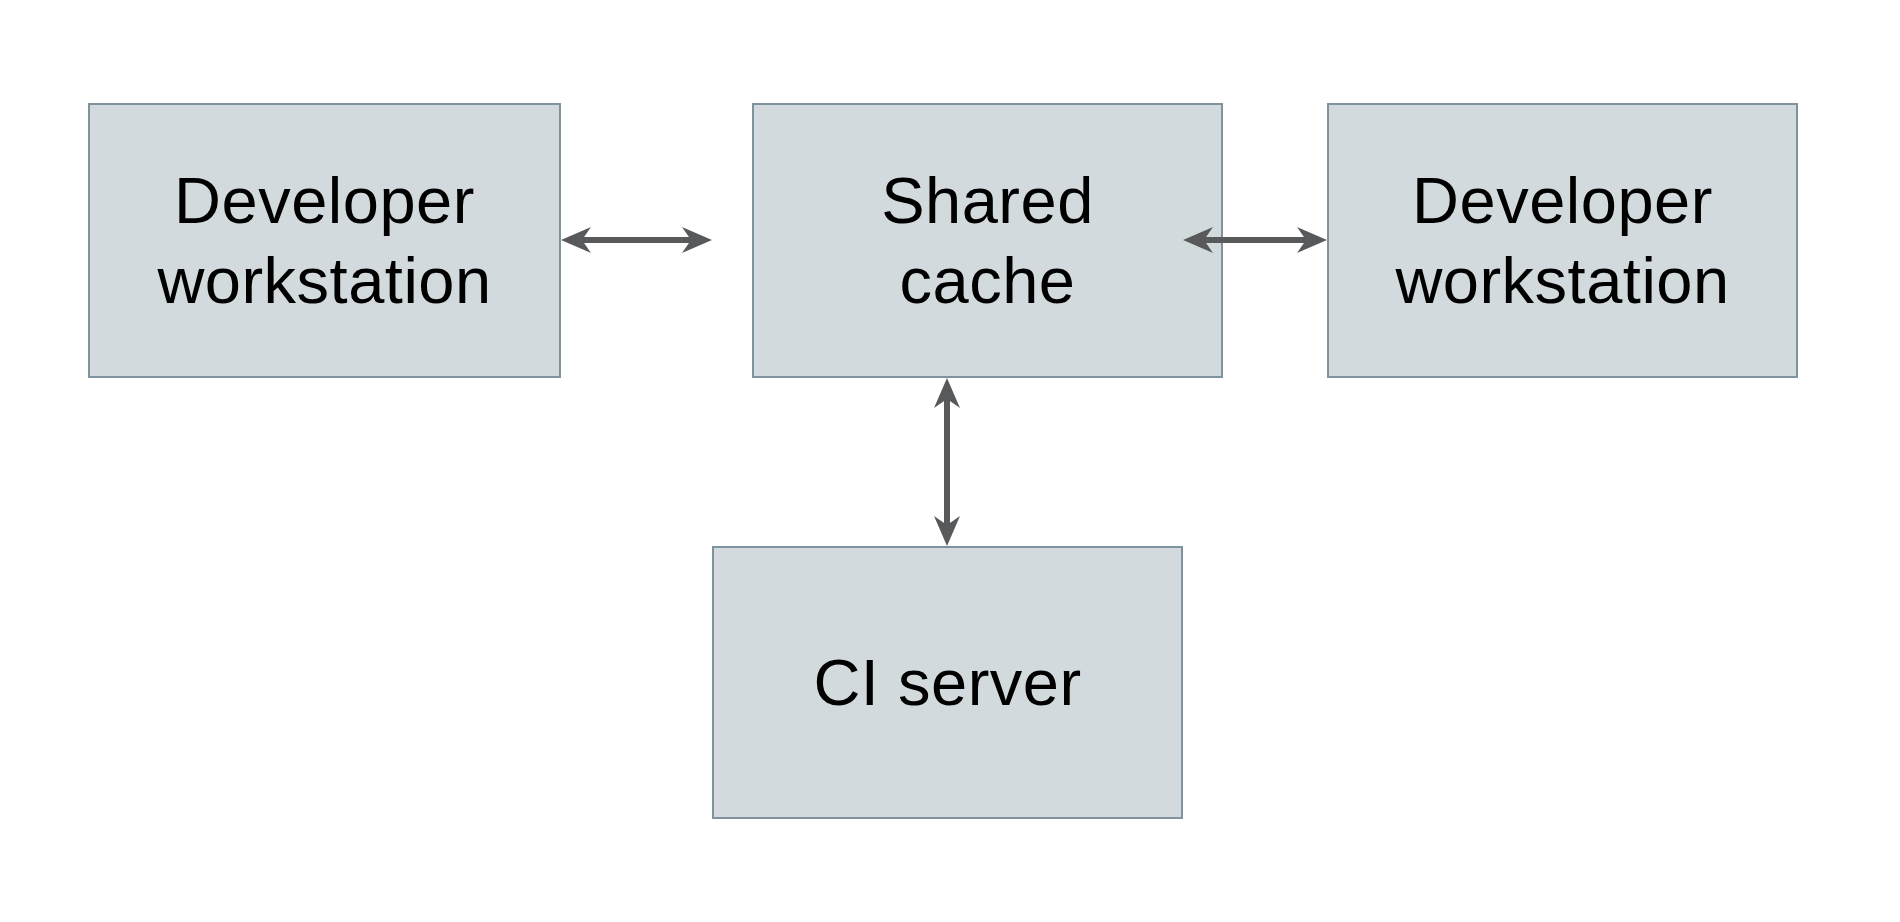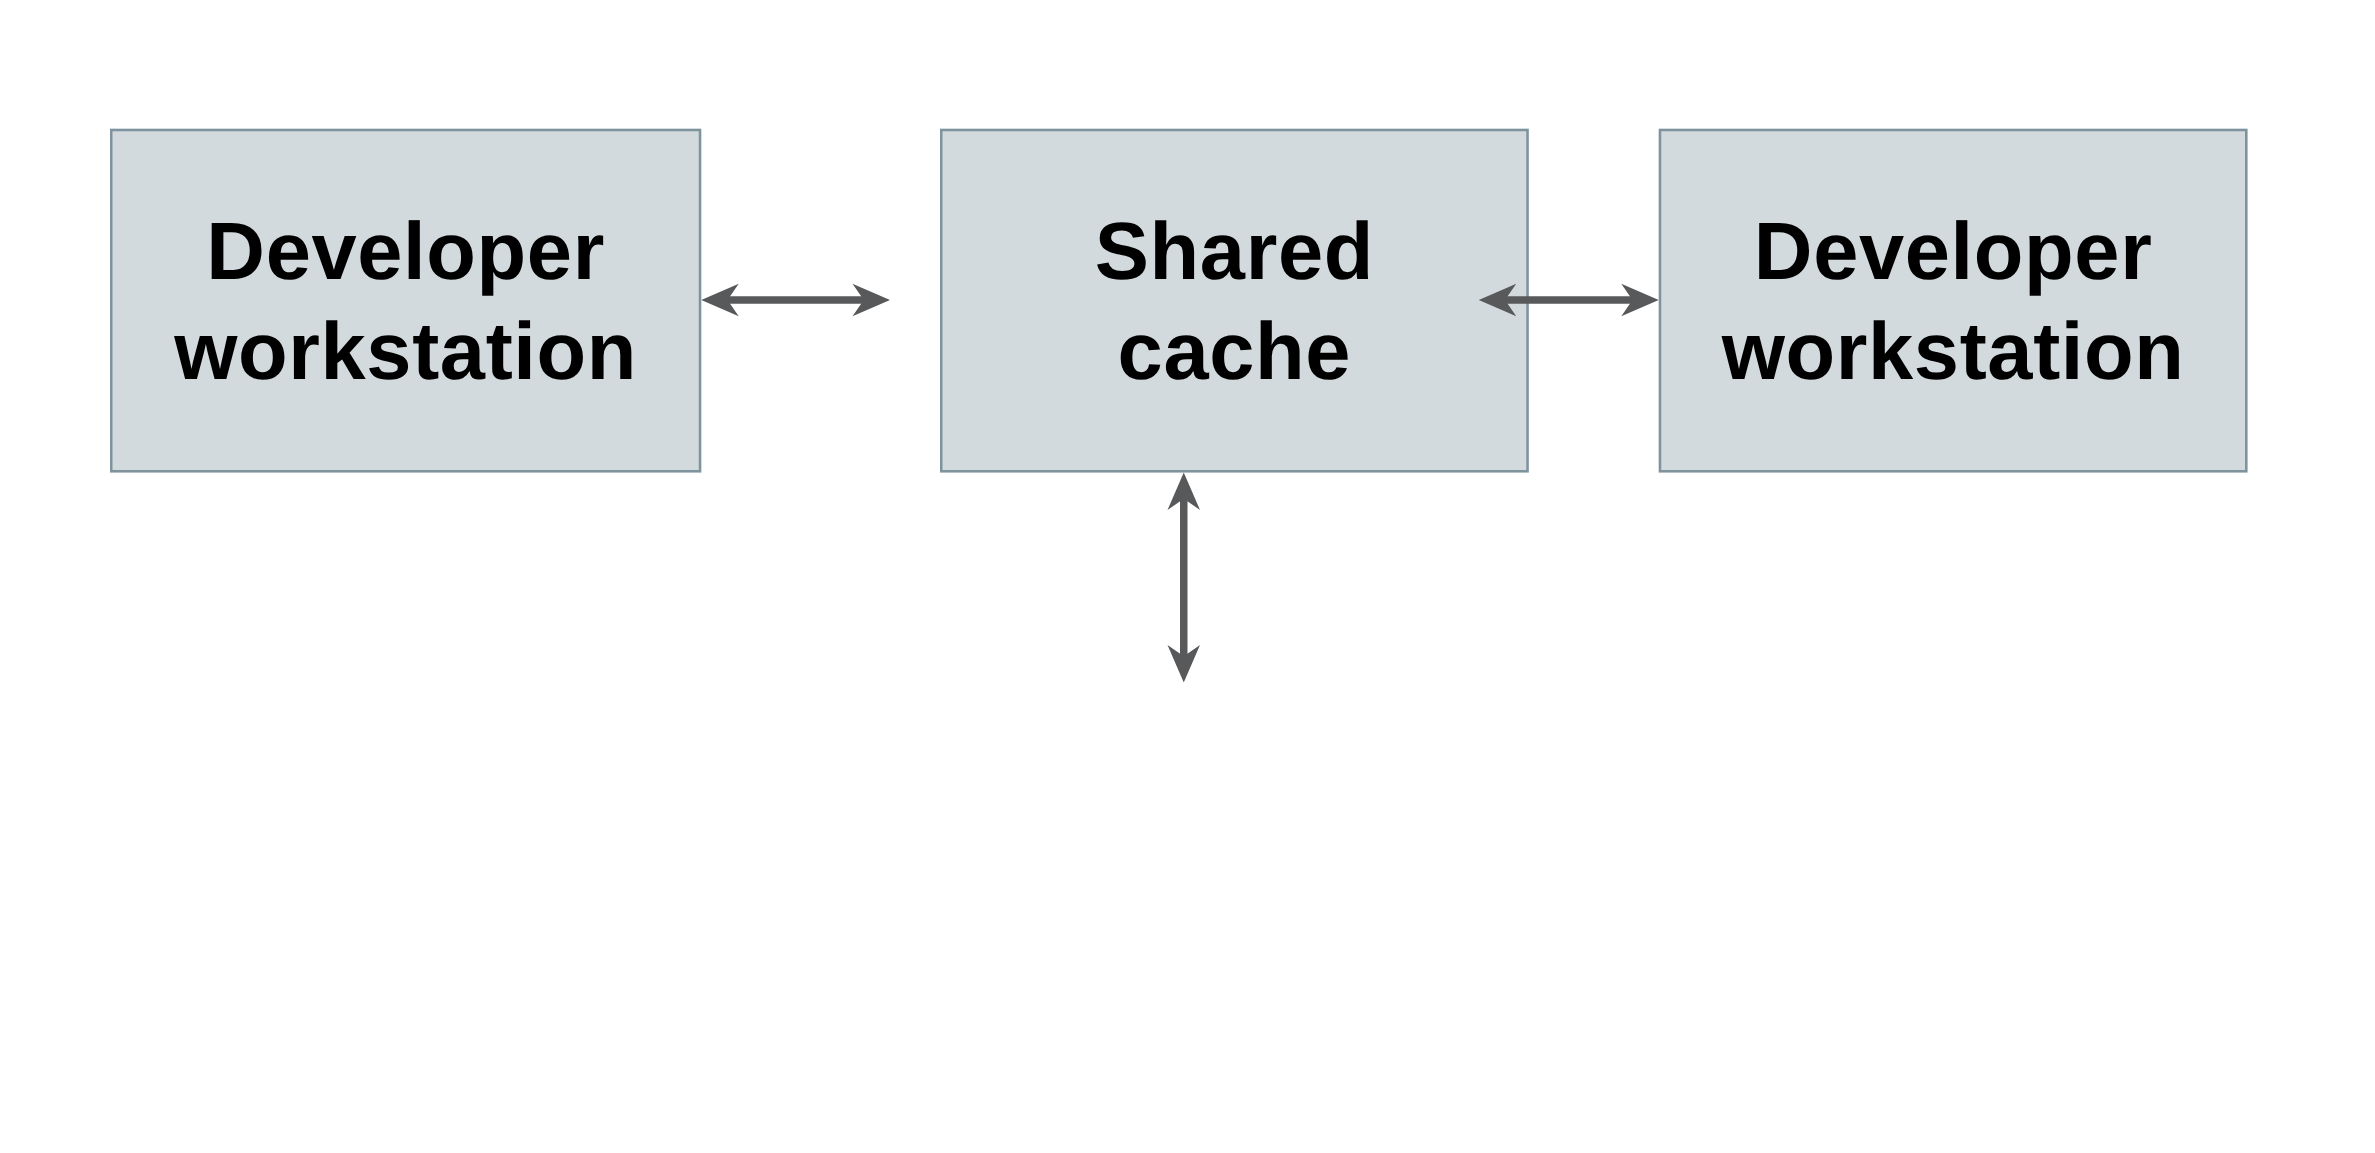--- a/index.html
+++ b/index.html
@@ -13,21 +13,20 @@
   html, body {
     width: 1900px; height: 922px;
     background: var(--background);
     font-family: "Liberation Sans", "DejaVu Sans", sans-serif;
     overflow: hidden;
   }
   .canvas {
     position: relative;
     width: 1552px; height: 922px;
     background: var(--background);
-    font-weight: bold;
   }
   .node {
     position: absolute;
     background: var(--node-fill);
     border: 2px solid var(--node-border);
     display: flex;
     align-items: center;
     justify-content: center;
     text-align: center;
   }
@@ -62,20 +61,23 @@
   <div class="node node-shared">
     <span class="node-label">Shared
 cache</span>
   </div>
 
   <div class="node node-dev-right">
     <span class="node-label">Developer
 workstation</span>
   </div>
 
+  <div class="node node-ci">
+    <span class="node-label">CI server</span>
+  </div>
 
   <svg class="arrow arrow-left" width="151" height="30" viewBox="0 0 151 30" aria-hidden="true">
     <line class="arrow-shaft" x1="18" y1="15" x2="133" y2="15"></line>
     <polygon class="arrow-head" points="0,15 30,2 21,15 30,28"></polygon>
     <polygon class="arrow-head" points="151,15 121,2 130,15 121,28"></polygon>
   </svg>
 
   <svg class="arrow arrow-right" width="144" height="30" viewBox="0 0 144 30" aria-hidden="true">
     <line class="arrow-shaft" x1="18" y1="15" x2="126" y2="15"></line>
     <polygon class="arrow-head" points="0,15 30,2 21,15 30,28"></polygon>

